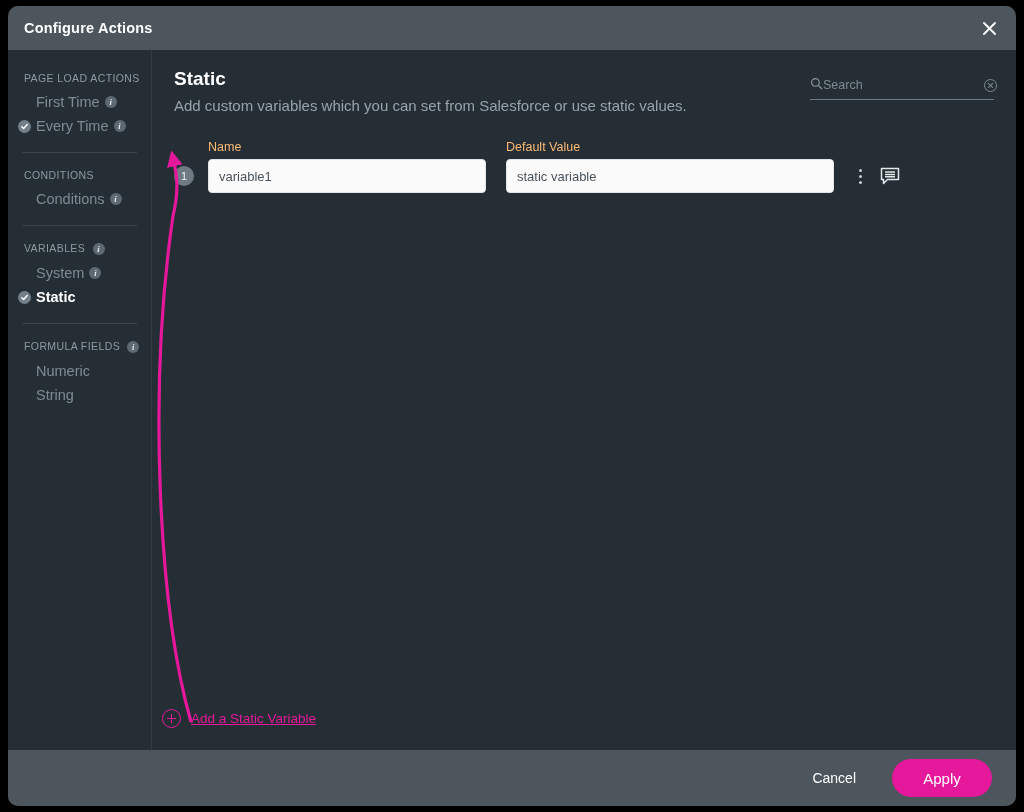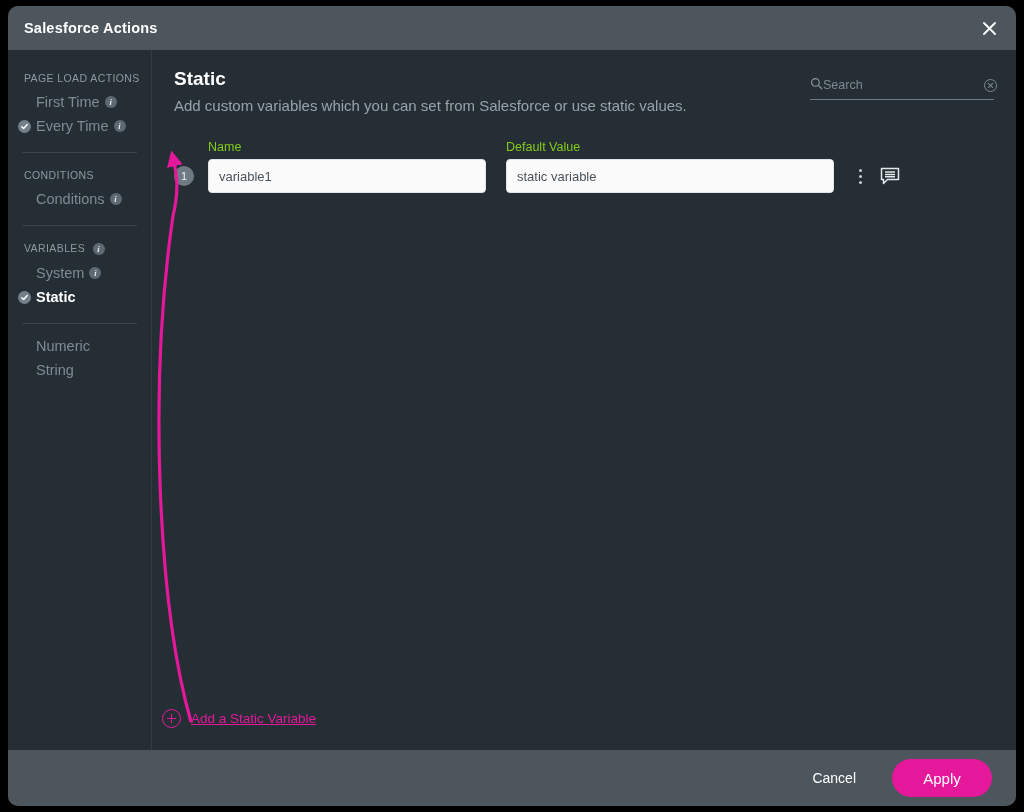--- a/index.html
+++ b/index.html
@@ -159,21 +159,21 @@
     left: 2px; top: 5px;
     width: 7px; height: 1px;
     background: #7d8990;
   }
   .clear-icon:before { transform: rotate(45deg); }
   .clear-icon:after  { transform: rotate(-45deg); }
 
   .col-heads {
     display: flex;
     margin-top: 26px;
-    color: #84cc16;
+    color: #fdba74;
     font-size: 12.5px;
     padding-left: 34px;
   }
   .col-heads .c1 { width: 298px; }
   .col-heads .c2 { width: 330px; }
 
   .row {
     display: flex;
     align-items: center;
     margin-top: 5px;
@@ -287,21 +287,21 @@
     cursor: pointer;
     font-family: "Liberation Sans", sans-serif;
   }
 </style>
 </head>
 <body>
 
 <div class="window">
 
   <div class="titlebar">
-    <div class="title-text">Salesforce Actions</div>
+    <div class="title-text">Configure Actions</div>
     <div class="close-btn">
       <svg width="17" height="17" viewBox="0 0 17 17">
         <path d="M3 3 L14 14 M14 3 L3 14" stroke="#ffffff" stroke-width="1.9" stroke-linecap="round" fill="none"></path>
       </svg>
     </div>
   </div>
 
   <div class="body-row">
 
     <div class="sidebar">
@@ -355,20 +355,24 @@
                 <path d="M2 5.2 L4 7.2 L8 2.8" stroke="#ffffff" stroke-width="1.6" fill="none" stroke-linecap="round" stroke-linejoin="round"></path>
               </svg>
           </span>
           <span class="nav-label">Static</span>
         </div>
       </div>
 
       <div class="divider"></div>
 
       <div>
+        <div class="section-head">
+          <span>FORMULA FIELDS</span>
+          <span class="info">i</span>
+        </div>
         <div class="nav-item indent">
           <span class="nav-label">Numeric</span>
         </div>
         <div class="nav-item indent">
           <span class="nav-label">String</span>
         </div>
       </div>
 
     </div>
 

